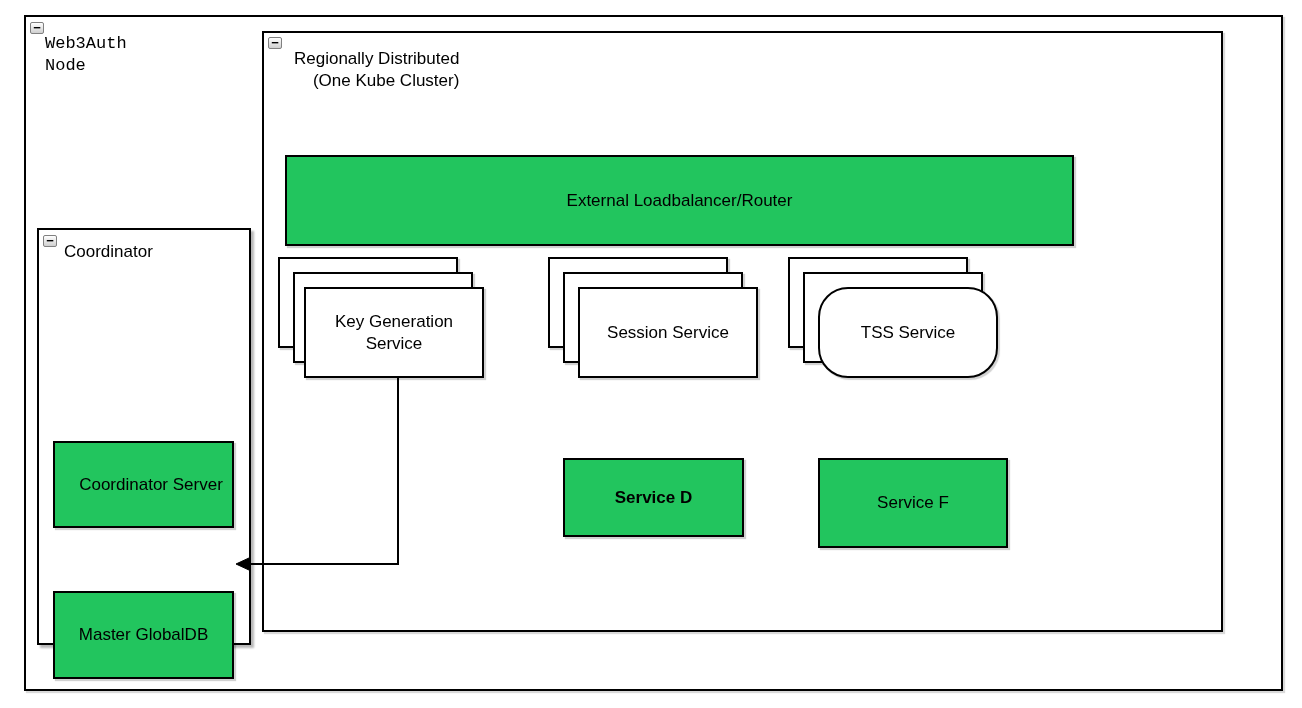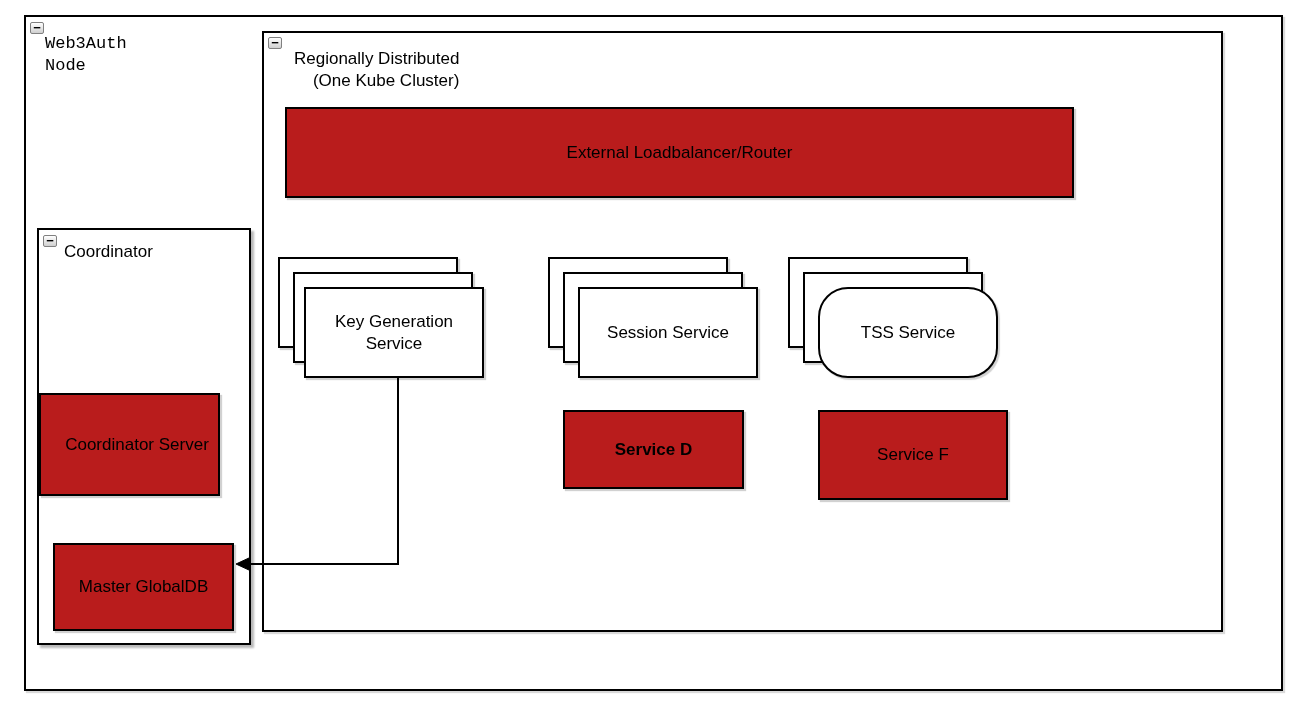--- a/index.html
+++ b/index.html
@@ -45,28 +45,29 @@
     display: flex; align-items: center; justify-content: center;
     font-size: 13px; font-weight: 700; line-height: 10px;
     padding-bottom: 1px;
     cursor: pointer;
     user-select: none;
   }
   
   .shape {
     position: absolute;
     box-sizing: border-box;
-    background: #b91c1c;
+    background: #22c55e;
     border: 2px solid #000000;
     display: flex; align-items: center; justify-content: center;
     text-align: center;
     font-size: 17px;
     line-height: 22px;
     white-space: pre-line;
     box-shadow: 2px 2px 1px rgba(0,0,0,0.18);
+    margin-top: 48px;
   }
   
   .card {
     position: absolute;
     width: 180px; height: 91px;
     box-sizing: border-box;
     background: #ffffff;
     border: 2px solid #000000;
     display: flex; align-items: center; justify-content: center;
     text-align: center;
@@ -118,21 +119,21 @@
     <div class="card" style="left:818px; top:287px;border-radius:30px;">TSS Service</div>
   </div>
 
   <div class="shape" style="left:563px; top:410px; width:181px; height:79px;font-weight:bold;">Service D</div>
   <div class="shape" style="left:818px; top:410px; width:190px; height:90px;">Service F</div>
 
   <div class="group coordinator" style="left:37px; top:228px; width:214px; height:417px;"></div>
   <div class="collapse-btn" style="left:43px; top:235px;">−</div>
   <div class="group-label" style="left:64px; top:241px;">Coordinator</div>
 
-  <div class="shape" style="left:39px; top:393px; width:181px; height:103px;padding-left:15px;">Coordinator Server</div>
+  <div class="shape" style="left:53px; top:393px; width:181px; height:87px;padding-left:15px;">Coordinator Server</div>
   <div class="shape" style="left:53px; top:543px; width:181px; height:88px;">Master GlobalDB</div>
 
   <svg class="connector-svg" viewBox="0 0 1302 708">
     <polyline points="398,378 398,564 249,564" fill="none" stroke="#000000" stroke-width="2"></polyline>
     <polygon points="236,564 250,557.5 250,570.5" fill="#000000" stroke="#000000"></polygon>
   </svg>
 
 </div>
 
 </body></html>

